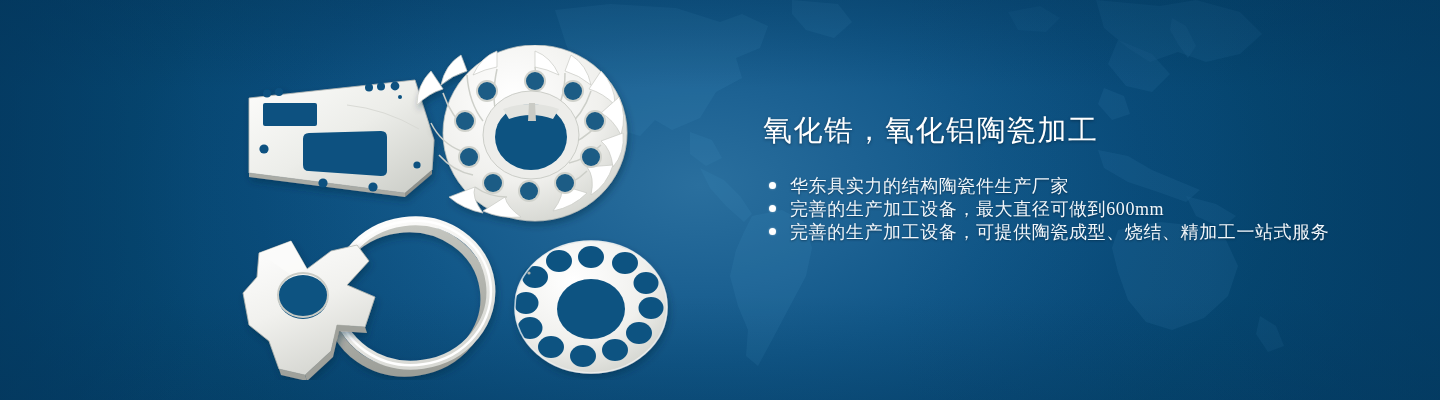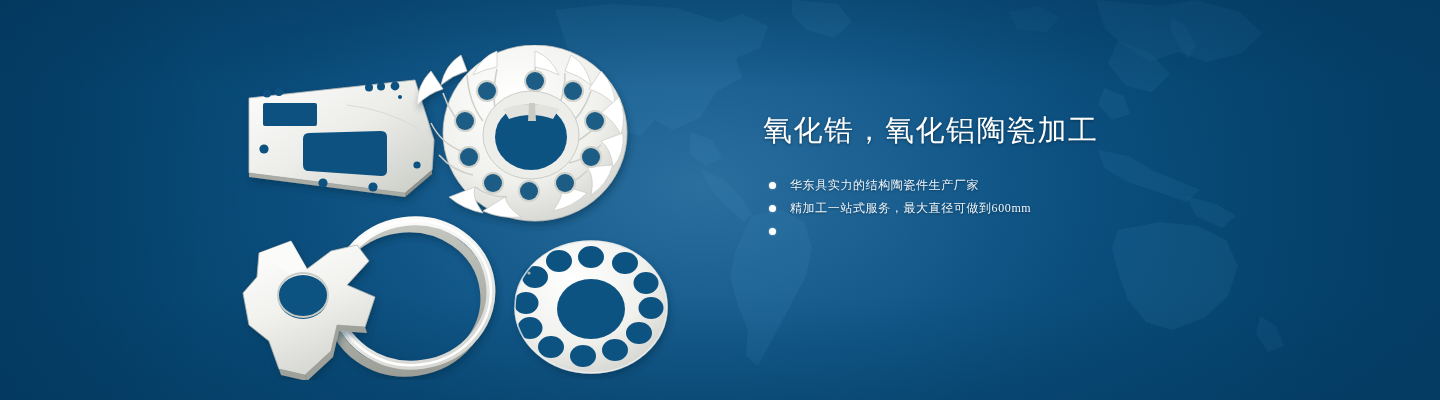--- a/index.html
+++ b/index.html
@@ -67,21 +67,21 @@
   .bullets {
     list-style: none;
     margin: 26px 0 0 6px;
     padding: 0;
   }
   .bullets li {
     display: flex;
     align-items: center;
     height: 23px;
     color: #f2f7fb;
-    font-size: 12px;
+    font-size: 18px;
     letter-spacing: .6px;
     white-space: nowrap;
     text-shadow: 0 1px 2px rgba(0,25,45,0.5);
   }
   .dot {
     flex: 0 0 auto;
     width: 7px; height: 7px;
     border-radius: 50%;
     background: #ffffff;
     margin-right: 14px;
@@ -290,21 +290,22 @@
 
   <div class="copy">
     <div class="headline">氧化锆，氧化铝陶瓷加工</div>
     <ul class="bullets">
       <li>
         <span class="dot"></span>
         <span>华东具实力的结构陶瓷件生产厂家</span>
       </li>
       <li>
         <span class="dot"></span>
-        <span>精加工一站式服务，最大直径可做到600mm</span>
+        <span>完善的生产加工设备，最大直径可做到600mm</span>
       </li>
       <li>
         <span class="dot"></span>
+        <span>完善的生产加工设备，可提供陶瓷成型、烧结、精加工一站式服务</span>
       </li>
     </ul>
   </div>
 
 </div>
 
 </body></html>

